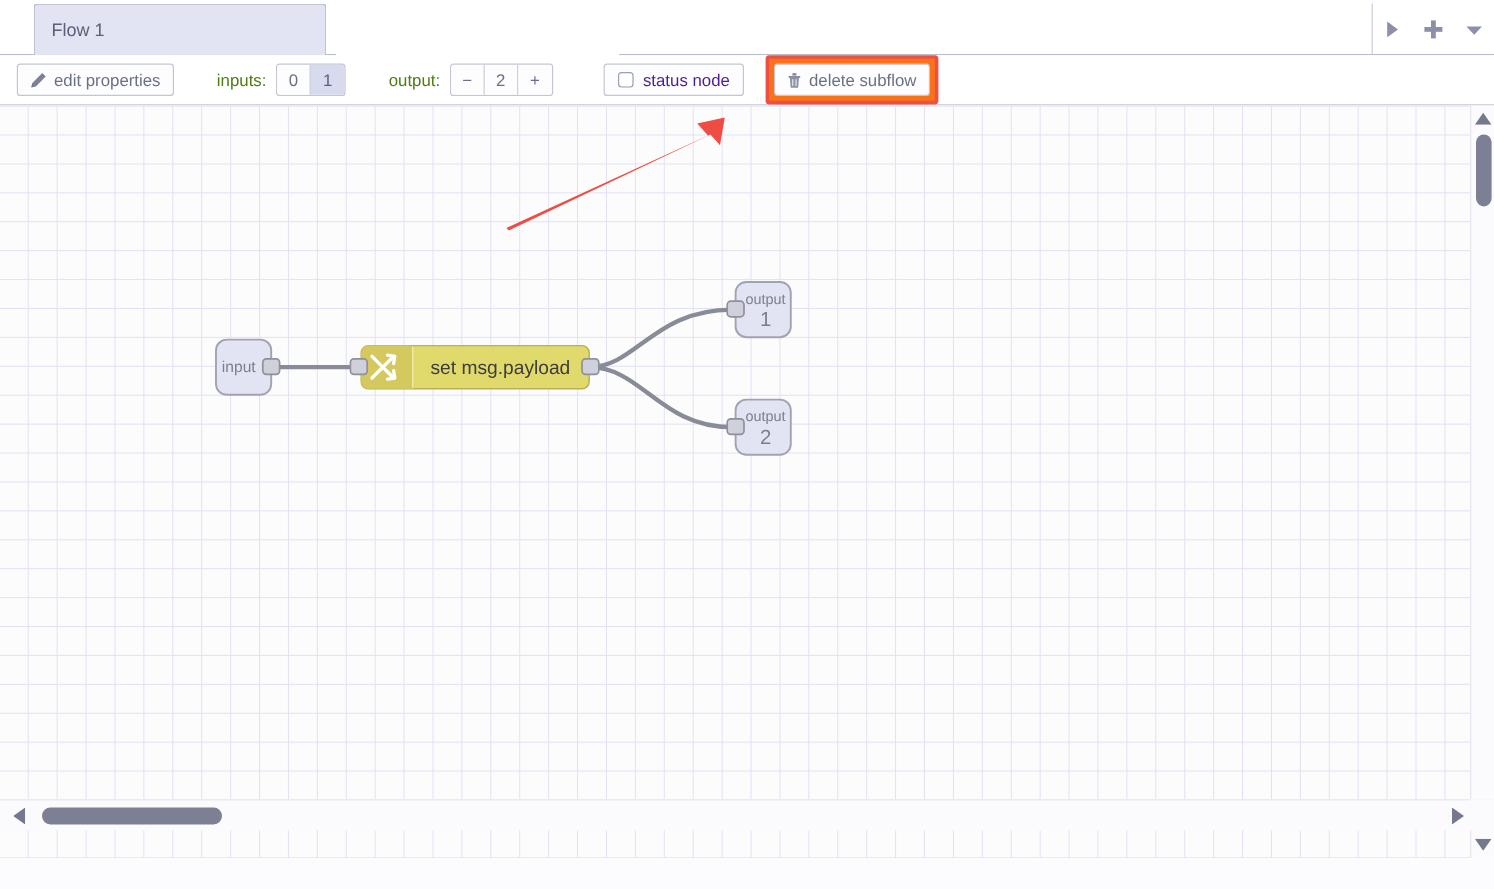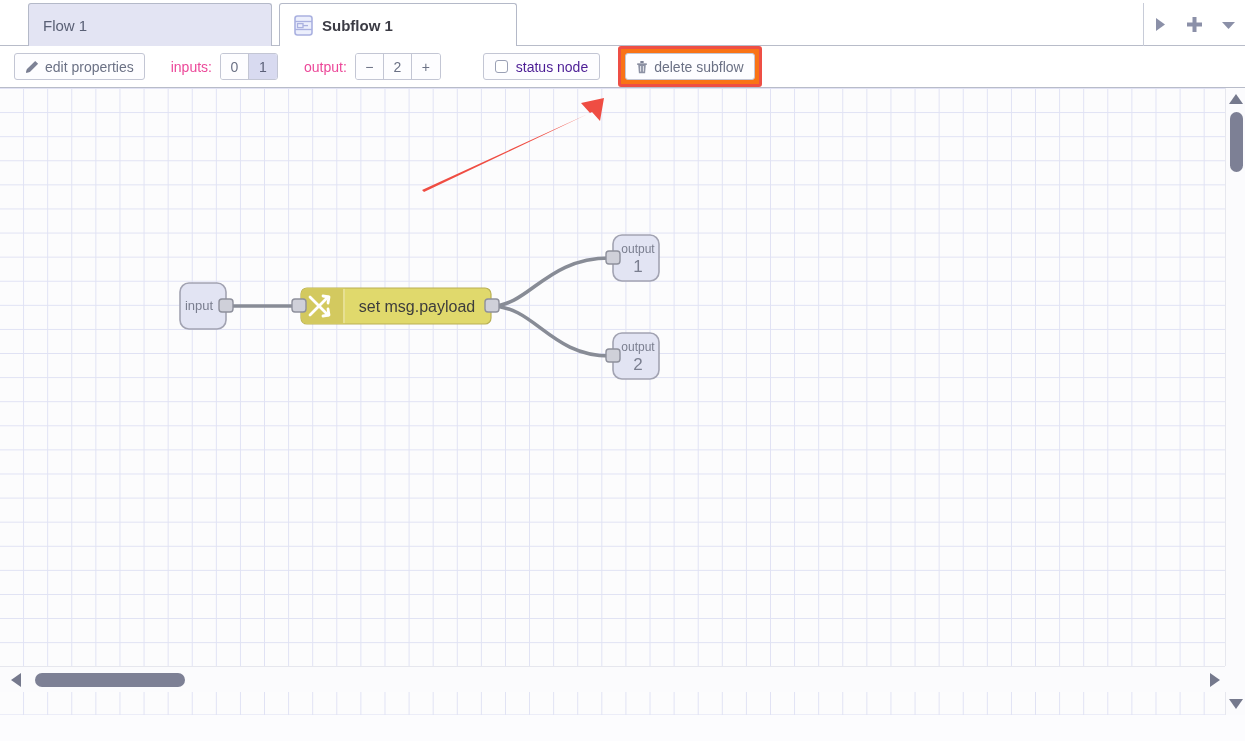--- a/index.html
+++ b/index.html
@@ -107,22 +107,22 @@
     font-size: 14px;
     color: #6b7185;
     padding: 0 10px;
     cursor: pointer;
     white-space: nowrap;
   }
   .btn .bi { margin-right: 6px; display:flex; align-items:center; }
 
   .tb-label {
     font-size: 14px;
-    color: #ec4899;
-    margin: 0 8px 0 4px;
+    color: #4d7c0f;
+    margin: 0 8px 0 14px;
   }
 
   .seg {
     display: inline-flex;
     height: 27px;
     border: 1px solid #c3c6d4;
     border-radius: 3px;
     overflow: hidden;
   }
   .seg > div {
@@ -230,32 +230,20 @@
 <body>
 
 <div id="app">
 
   <div class="tabbar">
 
     <div class="tab tab-inactive">
       <span class="tab-label">Flow 1</span>
     </div>
 
-    <div class="tab tab-active">
-      <span class="subflow-icon">
-        <svg width="19" height="21" viewBox="0 0 19 21">
-          <rect x="1" y="1" width="17" height="19" rx="2.5" ry="2.5" fill="#eceffc" stroke="#aab1e0" stroke-width="1.6"></rect>
-          <line x1="1" y1="6.5" x2="18" y2="6.5" stroke="#aab1e0" stroke-width="1.3"></line>
-          <line x1="1" y1="14.5" x2="18" y2="14.5" stroke="#aab1e0" stroke-width="1.3"></line>
-          <rect x="3.5" y="8.6" width="5.5" height="4" fill="none" stroke="#aab1e0" stroke-width="1.3"></rect>
-          <line x1="9" y1="10.6" x2="14" y2="10.6" stroke="#aab1e0" stroke-width="1.3"></line>
-        </svg>
-      </span>
-      <span class="tab-label">Subflow 1</span>
-    </div>
 
     <div class="tab-bottom-cover"></div>
 
     <div class="tabbar-right">
       <span class="tb-icon">
         <svg width="13" height="15" viewBox="0 0 13 15">
           <path d="M2 1 L11 7.5 L2 14 Z" fill="#8b90a8"></path>
         </svg>
       </span>
       <span class="tb-icon">

